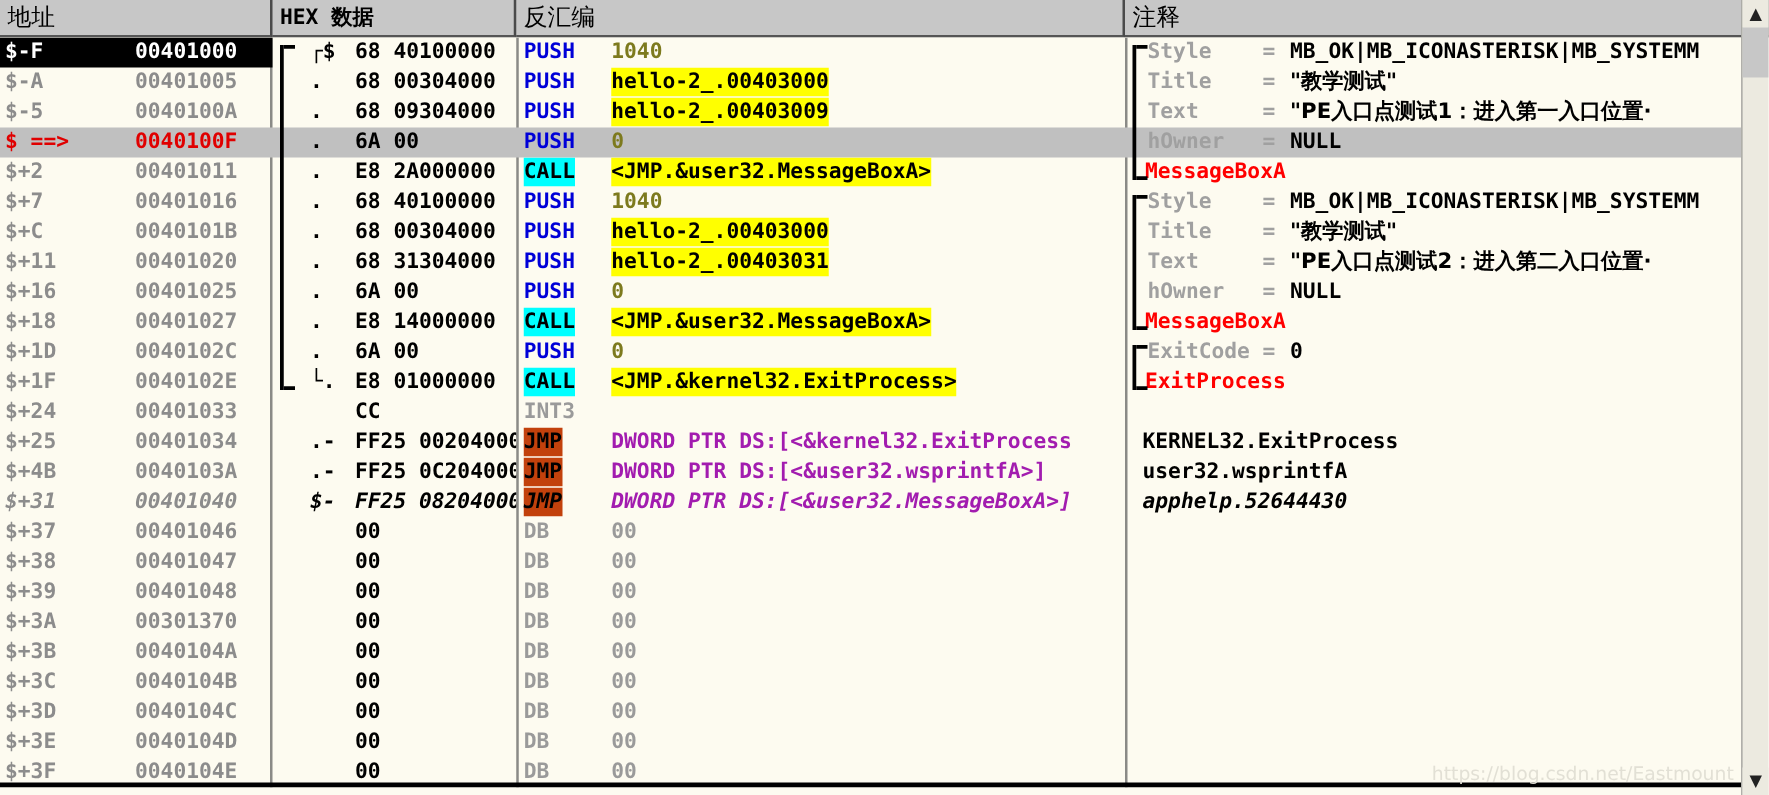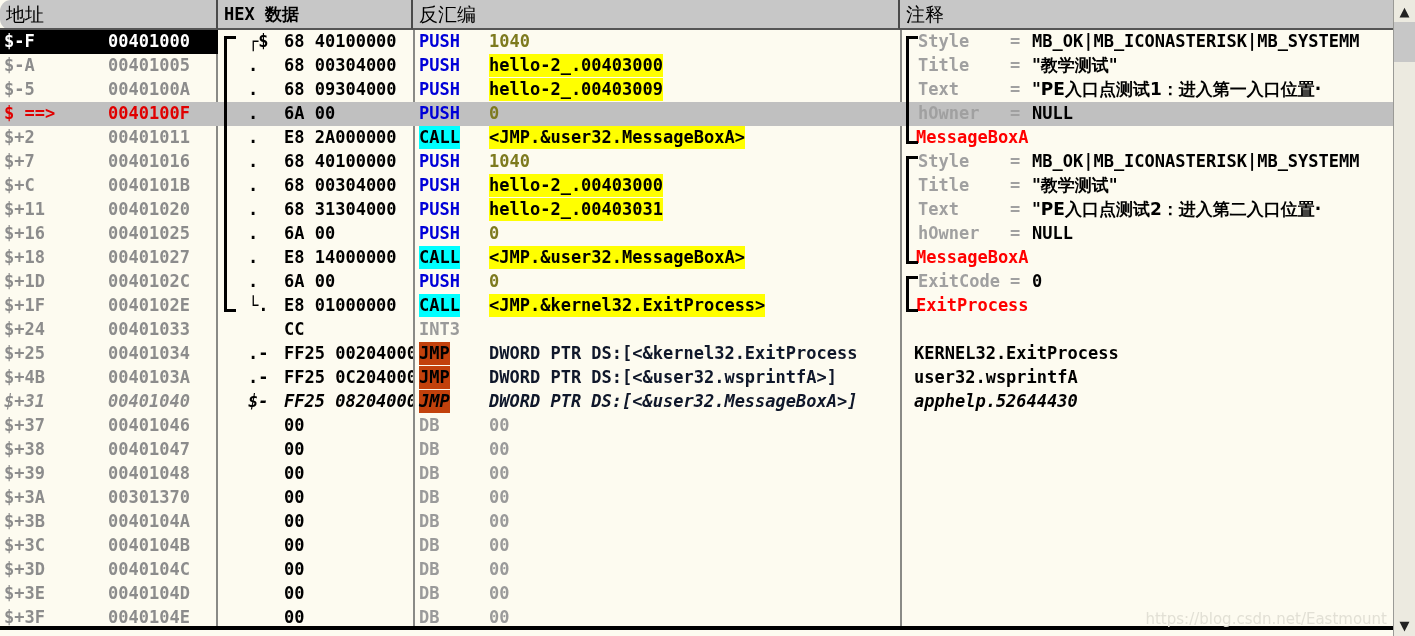--- a/index.html
+++ b/index.html
@@ -13,21 +13,20 @@
     background:#fdfbf0;
     overflow:hidden;
     box-sizing:border-box;
   }
 
   
   #header{
     position:absolute;left:0;top:0;width:1415px;height:30px;
     background:#c7c7c7;
     box-sizing:border-box;
-    border-radius:11px;
   }
   .hcell{
     position:absolute;top:0;height:30px;
     box-sizing:border-box;
     color:#000;
     font-family:"DejaVu Sans","Liberation Sans",sans-serif;
     font-size:19px;
     line-height:28px;
     padding-left:6px;
     white-space:nowrap;
@@ -85,21 +84,21 @@
   
   .d-op{position:absolute;left:4px;}
   .d-ar{position:absolute;left:74px;}
   .op-push{color:#0000d8;}
   .op-call{color:#000;background:#00ffff;}
   .op-jmp {color:#000;background:#c2410c;}
   .op-db  {color:#9a9a9a;font-weight:bold;}
   .op-int {color:#9a9a9a;font-weight:bold;}
   .ar-num {color:#7d7a1e;}
   .ar-hl  {color:#000;background:#ffff00;}
-  .ar-plain{color:#0f172a;}
+  .ar-plain{color:#a21caf;}
   .ar-gray{color:#9a9a9a;}
 
   
   .cm{position:absolute;left:16px;}
   .cm-key{color:#a0a0a0;font-weight:bold;}
   .cm-val{color:#000;font-weight:bold;}
   .cm-api{color:#ff0000;font-weight:bold;left:14px;}
   .cm-mod{color:#000;font-weight:bold;left:12px;}
   .cjk{font-family:"DejaVu Sans","Liberation Sans",sans-serif;font-weight:bold;}
 

